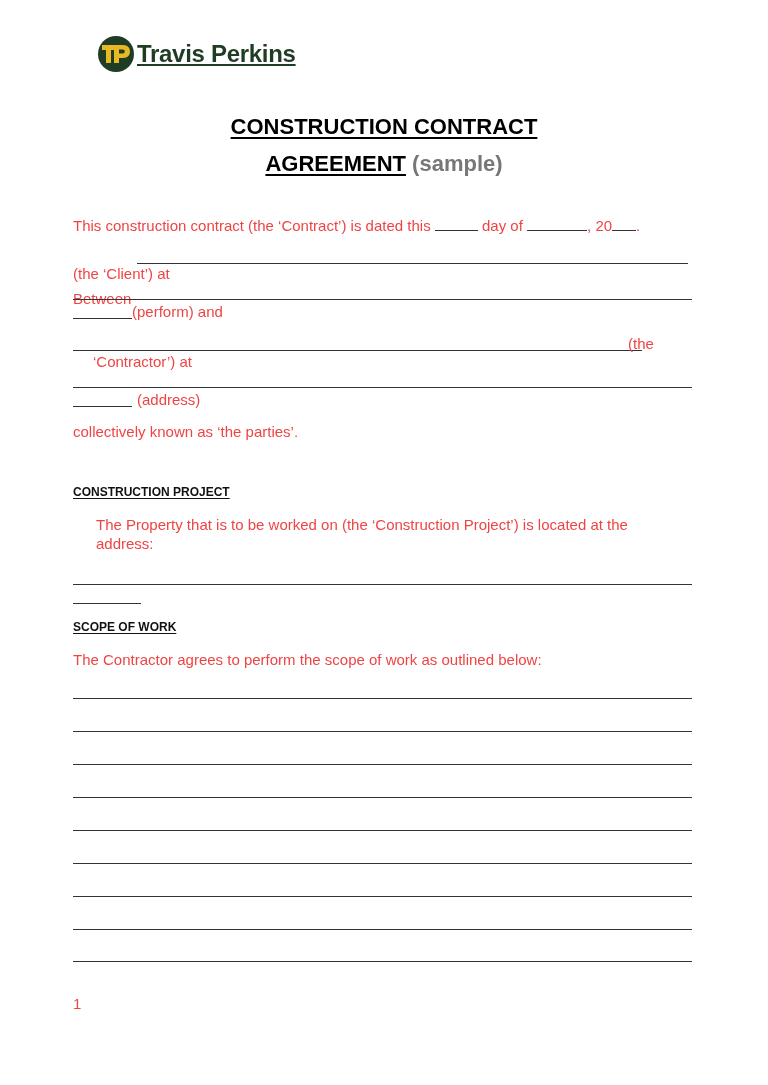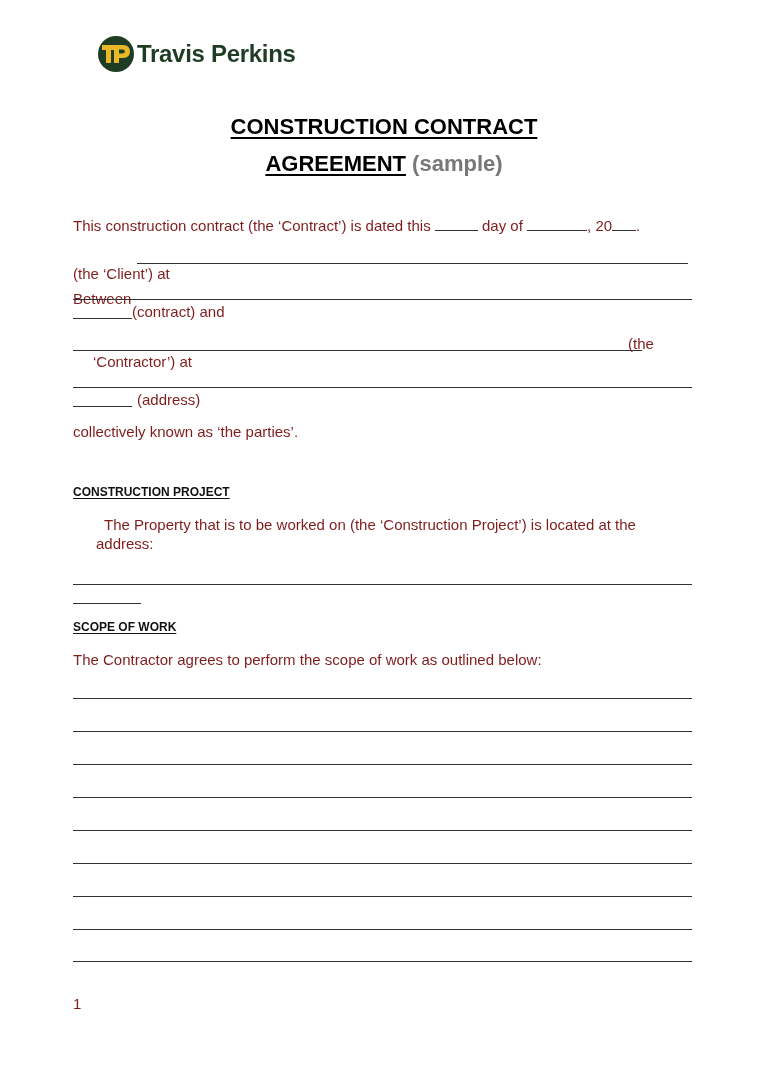--- a/index.html
+++ b/index.html
@@ -30,39 +30,40 @@
       margin-right: 3px;
     }
     .logo-mark svg { display: block; }
     .logo-text {
       font-family: "Liberation Sans", sans-serif;
       font-weight: bold;
       font-size: 24px;
       color: #1f3d24;
       letter-spacing: -0.3px;
       line-height: 36px;
+      text-decoration: underline;
     }
 
     
     .title {
       left: 0; width: 768px; top: 108px;
       text-align: center;
       font-weight: bold;
       font-size: 22px;
       line-height: 37px;
       color: #000;
     }
     .title .u { text-decoration: underline; text-decoration-thickness: 2px; text-underline-offset: 3px; }
     .title .sample { color: #777777; }
 
     
     .txt {
       font-size: 15px;
       line-height: 18px;
-      color: #7f1d1d;
+      color: #ef4444;
       white-space: nowrap;
     }
     .heading {
       font-size: 12px;
       font-weight: bold;
       text-decoration: underline;
       text-underline-offset: 2px;
       color: #111;
       white-space: nowrap;
     }
@@ -103,34 +104,34 @@
   <span>day of</span>
   <span class="blank" style="width:60px;"></span><span>, 20</span><span class="blank" style="width:24px;"></span><span>.</span>
 </div>
 
 <div class="abs txt" style="left:73px; top:247px;margin-top:43px;">Between</div>
 <div class="abs rule" style="left:137px; top:263px; width:551px;"></div>
 <div class="abs txt" style="left:73px; top:265px;">(the ‘Client’) at</div>
 
 <div class="abs rule" style="left:73px; top:299px; width:619px;"></div>
 <div class="abs rule" style="left:73px; top:318px; width:59px;"></div>
-<div class="abs txt" style="left:132px; top:303px;">(contract) and</div>
+<div class="abs txt" style="left:132px; top:303px;">(perform) and</div>
 
 <div class="abs rule" style="left:73px; top:350px; width:569px;"></div>
 <div class="abs txt" style="left:628px; top:335px;">(the</div>
 <div class="abs txt" style="left:73px; top:353px;margin-left:20px;">‘Contractor’) at</div>
 
 <div class="abs rule" style="left:73px; top:387px; width:619px;"></div>
 <div class="abs rule" style="left:73px; top:406px; width:59px;"></div>
 <div class="abs txt" style="left:137px; top:391px;">(address)</div>
 
 <div class="abs txt" style="left:73px; top:423px;">collectively known as ‘the parties’.</div>
 
 <div class="abs heading" style="left:73px; top:485px;">CONSTRUCTION PROJECT</div>
-<div class="abs txt" style="left:96px; top:516px;margin-left:8px;">The Property that is to be worked on (the ‘Construction Project’) is located at the</div>
+<div class="abs txt" style="left:96px; top:516px;">The Property that is to be worked on (the ‘Construction Project’) is located at the</div>
 <div class="abs txt" style="left:96px; top:535px;">address:</div>
 <div class="abs rule" style="left:73px; top:584px; width:619px;"></div>
 <div class="abs rule" style="left:73px; top:603px; width:68px;"></div>
 
 <div class="abs heading" style="left:73px; top:620px;">SCOPE OF WORK</div>
 <div class="abs txt" style="left:73px; top:651px;">The Contractor agrees to perform the scope of work as outlined below:</div>
 
 <div class="abs rule" style="left:73px; top:698px; width:619px;"></div>
 <div class="abs rule" style="left:73px; top:731px; width:619px;"></div>
 <div class="abs rule" style="left:73px; top:764px; width:619px;"></div>

